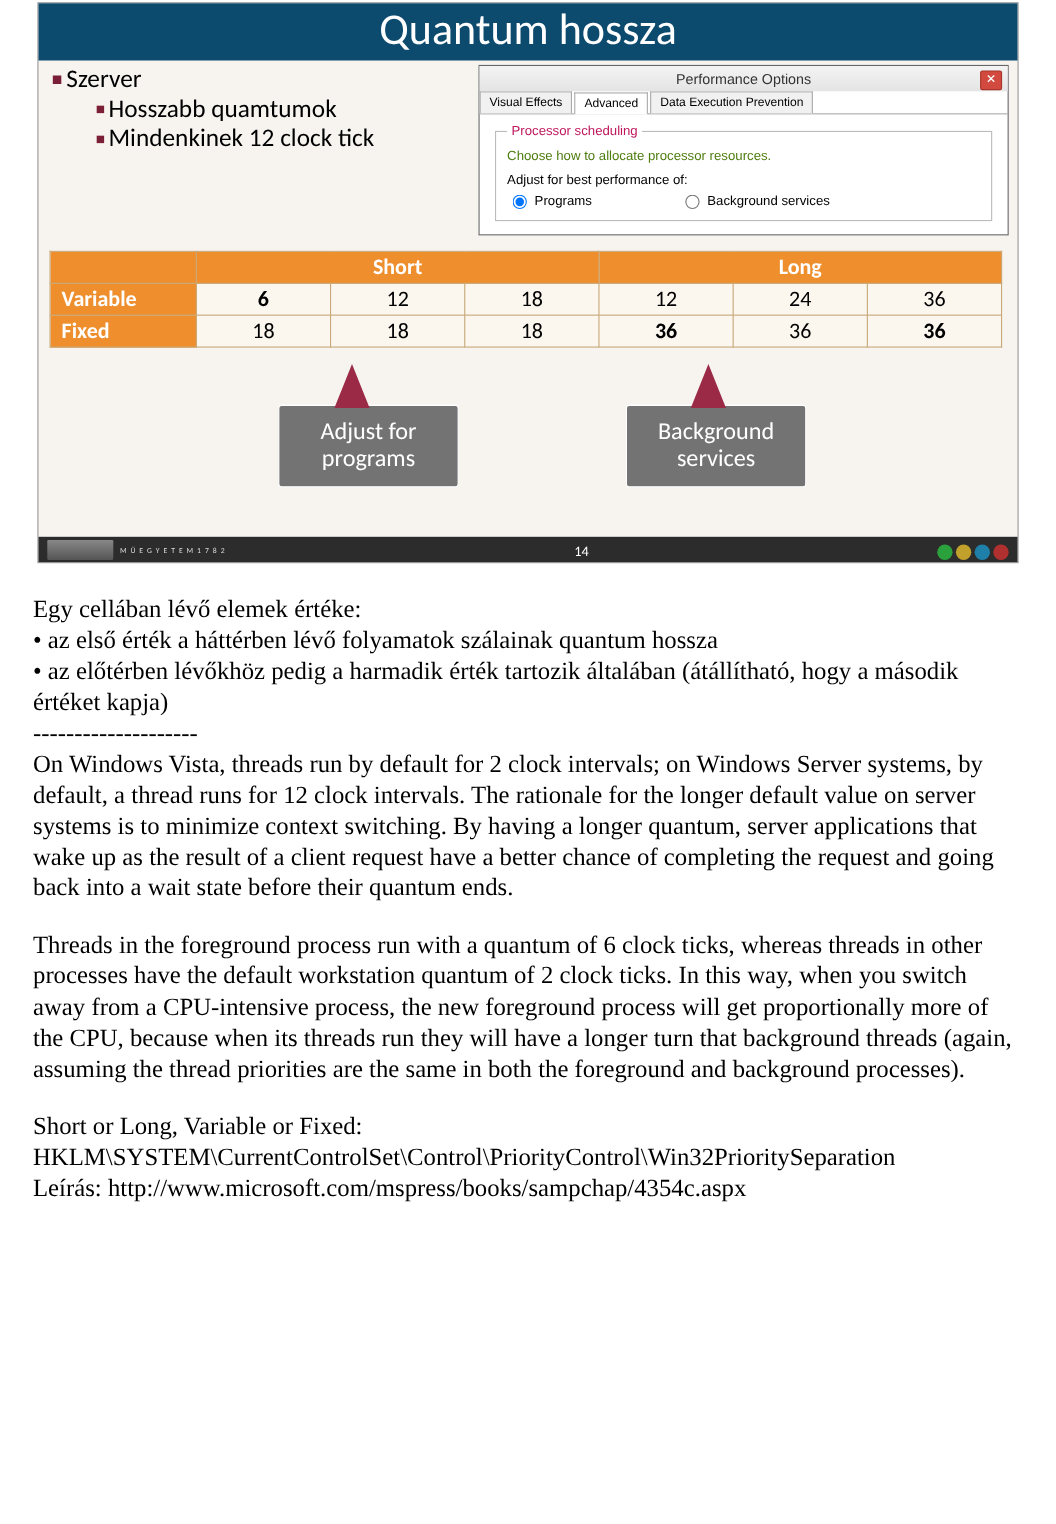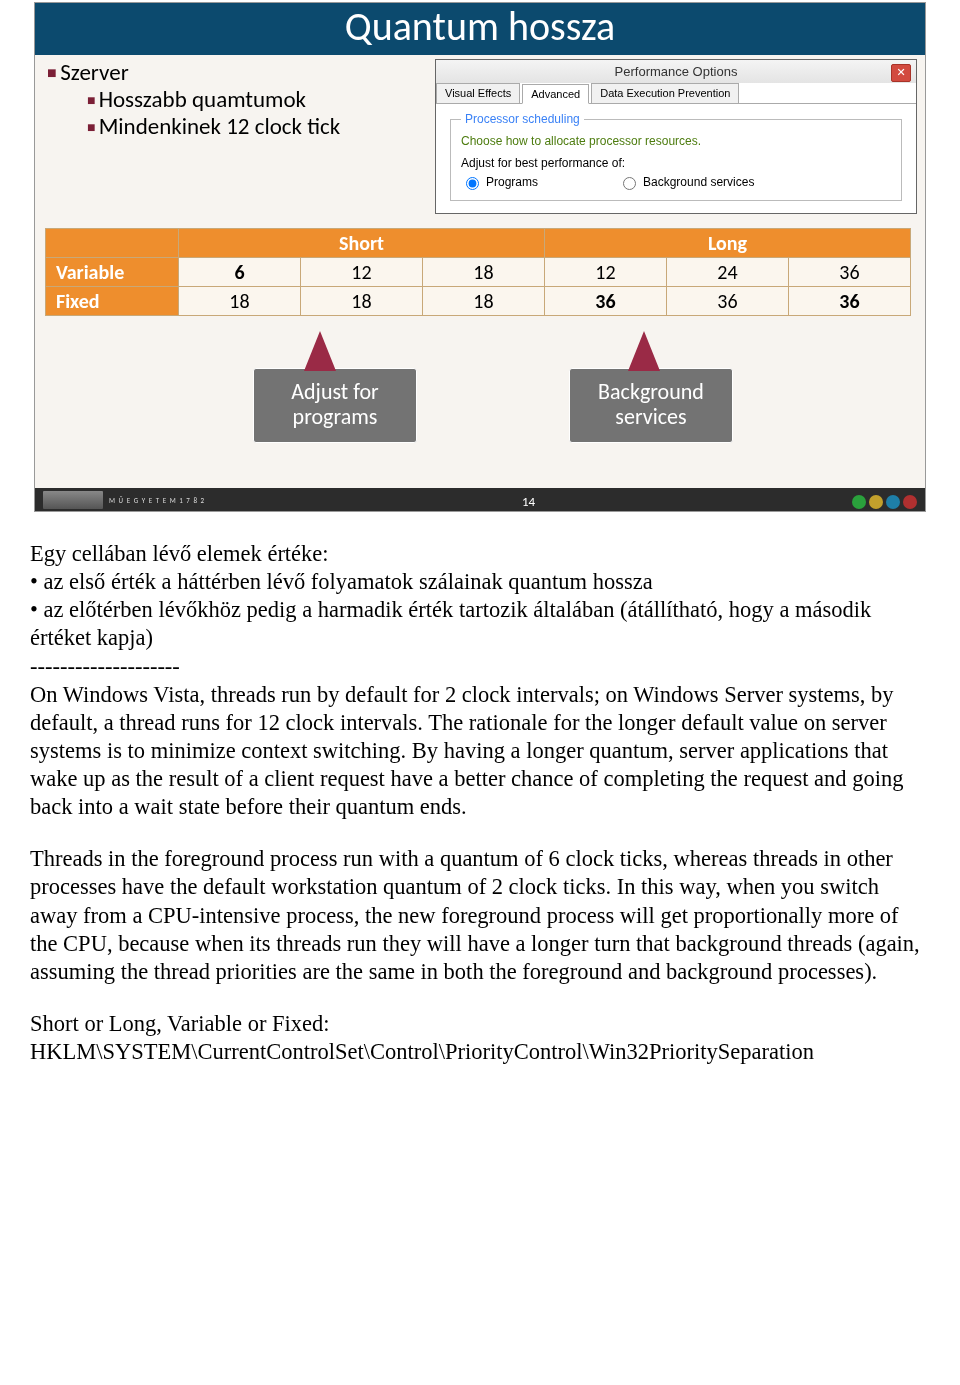--- a/index.html
+++ b/index.html
@@ -64,21 +64,21 @@
     border: 1px solid #a83328;
     border-radius: 2px;
     color: #fff; font-size: 11px; line-height: 14px;
     text-align: center;
   }
   .dlg-tabs { display: flex; border-bottom: 1px solid #aaa; font-size: 11px; }
   .dlg-tab { padding: 3px 8px; border: 1px solid #aaa; border-bottom: none; margin-right: 2px; background: #f1f1f1; }
   .dlg-tab.active { background: #fff; border-bottom: 1px solid #fff; position: relative; top: 1px; }
   .dlg-content { padding: 8px 12px 12px 12px; }
   .dlg-content fieldset { border: 1px solid #bbb; padding: 6px 10px 10px 10px; font-size: 12px; }
-  .dlg-content legend { font-size: 12px; padding: 0 4px; color: #3b82f6; }
+  .dlg-content legend { font-size: 12px; padding: 0 4px; color: #be185d; }
   .dlg-desc { margin: 2px 0 8px 0; color: #4d7c0f; }
   .radio-row { display: flex; gap: 80px; margin-top: 4px; }
   .radio-row label { display: flex; align-items: center; gap: 4px; }
 
   
   .qtable {
     margin: 14px 10px 0 10px;
     border-collapse: collapse;
     width: 866px;
     font-size: 20px;
@@ -264,13 +264,14 @@
 
 <div class="notes">
   <p class="tight">Egy cellában lévő elemek értéke:</p>
   <p class="tight">• az első érték a háttérben lévő folyamatok szálainak quantum hossza</p>
   <p class="tight">• az előtérben lévőkhöz pedig a harmadik érték tartozik  általában (átállítható, hogy a második értéket kapja)</p>
   <p class="tight">--------------------</p>
   <p>On Windows Vista, threads run by default for 2 clock intervals; on Windows Server systems, by default, a thread runs for 12 clock intervals. The rationale for the longer default value on server systems is to minimize context switching. By having a longer quantum, server applications that wake up as the result of a client request have a better chance of completing the request and going back into a wait state before their quantum ends.</p>
   <p>Threads in the foreground process run with a quantum of 6 clock ticks, whereas threads in other processes have the default workstation quantum of 2 clock ticks. In this way, when you switch away from a CPU-intensive process, the new foreground process will get proportionally more of the CPU, because when its threads run they will have a longer turn that background threads (again, assuming the thread priorities are the same in both the foreground and background processes).</p>
   <p class="tight">Short or Long, Variable or Fixed:</p>
   <p class="tight">HKLM\SYSTEM\CurrentControlSet\Control\PriorityControl\Win32PrioritySeparation</p>
+  <p class="last">Leírás: http://www.microsoft.com/mspress/books/sampchap/4354c.aspx</p>
 </div>
 
 </body></html>

